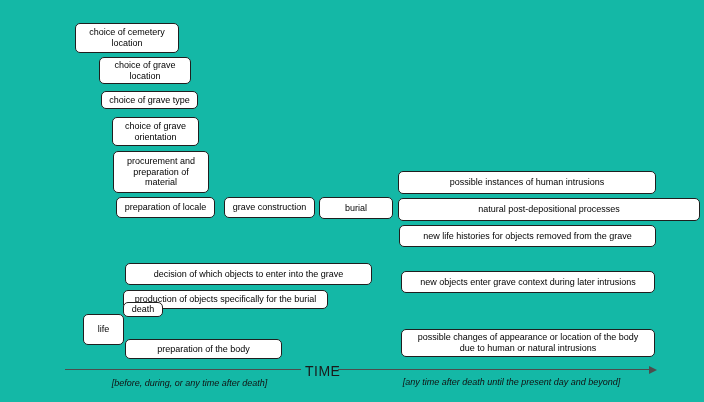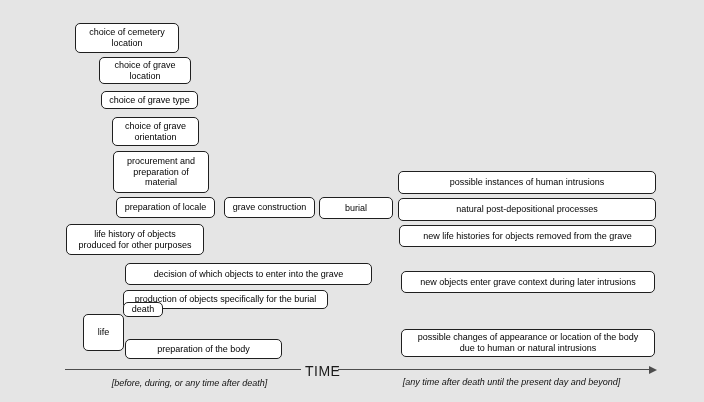--- a/index.html
+++ b/index.html
@@ -1,20 +1,20 @@
 <!DOCTYPE html>
 <html><head>
 <meta charset="utf-8">
 <style>
   html, body { margin: 0; padding: 0; background: #ffffff; }
   .canvas {
     position: relative;
     width: 704px;
     height: 402px;
-    background: #e5e5e5;
+    background: #14b8a6;
     font-family: "Liberation Sans", sans-serif;
     color: #000000;
     overflow: hidden;
   }
   .box {
     position: absolute;
     box-sizing: border-box;
     border: 1px solid #1f1f1f;
     border-radius: 5px;
     background: #ffffff;
@@ -66,30 +66,28 @@
 location</div>
   <div class="box" style="left:101px; top:91px;  width:97px;  height:18px;">choice of grave type</div>
   <div class="box" style="left:112px; top:117px; width:87px;  height:29px;">choice of grave
 orientation</div>
   <div class="box" style="left:113px; top:151px; width:96px;  height:42px;">procurement and
 preparation of
 material</div>
   <div class="box" style="left:116px; top:197px; width:99px;  height:21px;">preparation of locale</div>
   <div class="box" style="left:224px; top:197px; width:91px;  height:21px;">grave construction</div>
   <div class="box" style="left:319px; top:197px; width:74px;  height:22px;">burial</div>
-  <div class="box" style="left:66px;  top:224px; width:138px; height:31px;">life history of objects
-produced for other purposes</div>
   <div class="box" style="left:125px; top:263px; width:247px; height:22px;">decision of which objects to enter into the grave</div>
   <div class="box" style="left:123px; top:290px; width:205px; height:19px;">production of objects specifically for the burial</div>
-  <div class="box" style="left:83px;  top:314px; width:41px;  height:37px;">life</div>
+  <div class="box" style="left:83px;  top:314px; width:41px;  height:31px;">life</div>
   <div class="box" style="left:123px; top:302px; width:40px;  height:15px;">death</div>
   <div class="box" style="left:125px; top:339px; width:157px; height:20px;">preparation of the body</div>
 
   <div class="box" style="left:398px; top:171px; width:258px; height:23px;">possible instances of human intrusions</div>
-  <div class="box" style="left:398px; top:198px; width:258px; height:23px;">natural post-depositional processes</div>
+  <div class="box" style="left:398px; top:198px; width:302px; height:23px;">natural post-depositional processes</div>
   <div class="box" style="left:399px; top:225px; width:257px; height:22px;">new life histories for objects removed from the grave</div>
   <div class="box" style="left:401px; top:271px; width:254px; height:22px;">new objects enter grave context during later intrusions</div>
   <div class="box" style="left:401px; top:329px; width:254px; height:28px;">possible changes of appearance or location of the body
 due to human or natural intrusions</div>
 
   <div class="axis-line" style="left:65px;  top:369px; width:236px;"></div>
   <div class="axis-title" style="left:305px; top:363px;">TIME</div>
   <div class="axis-line" style="left:338px; top:369px; width:312px;"></div>
   <div class="arrowhead" style="left:649px; top:366px;"></div>
 

